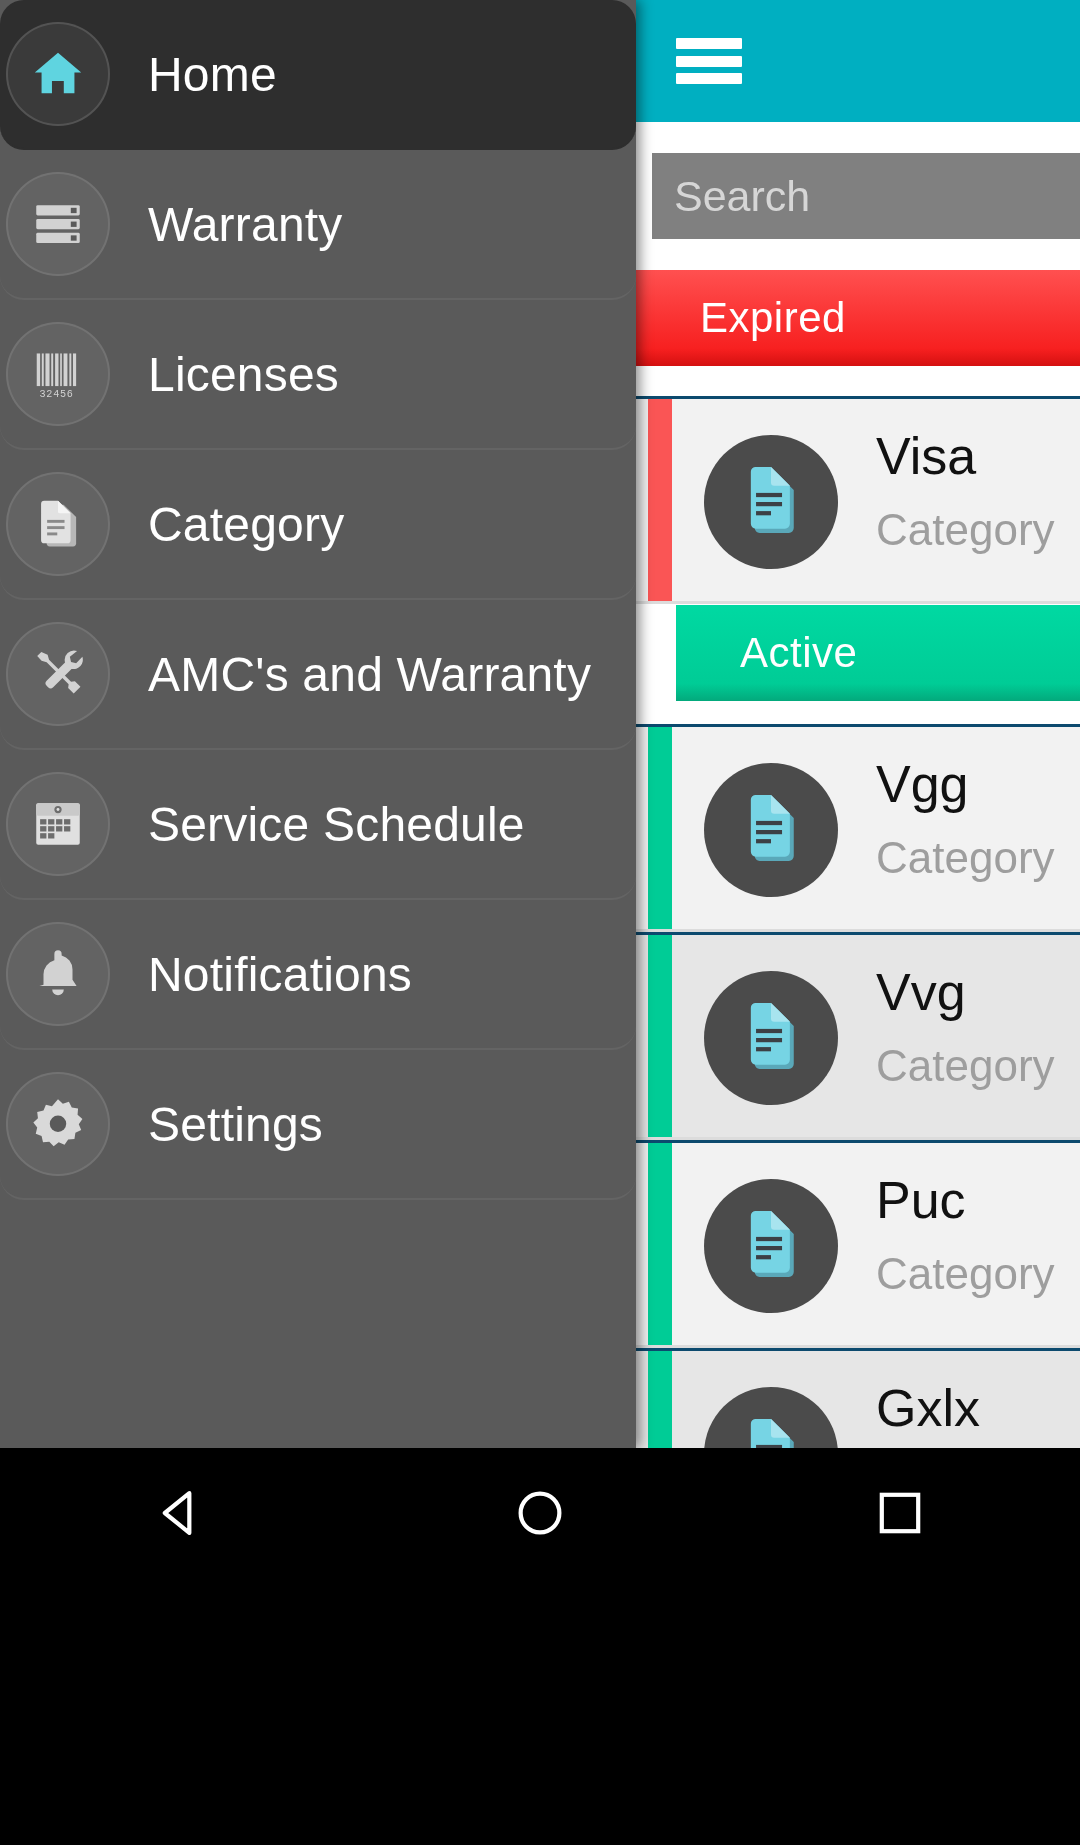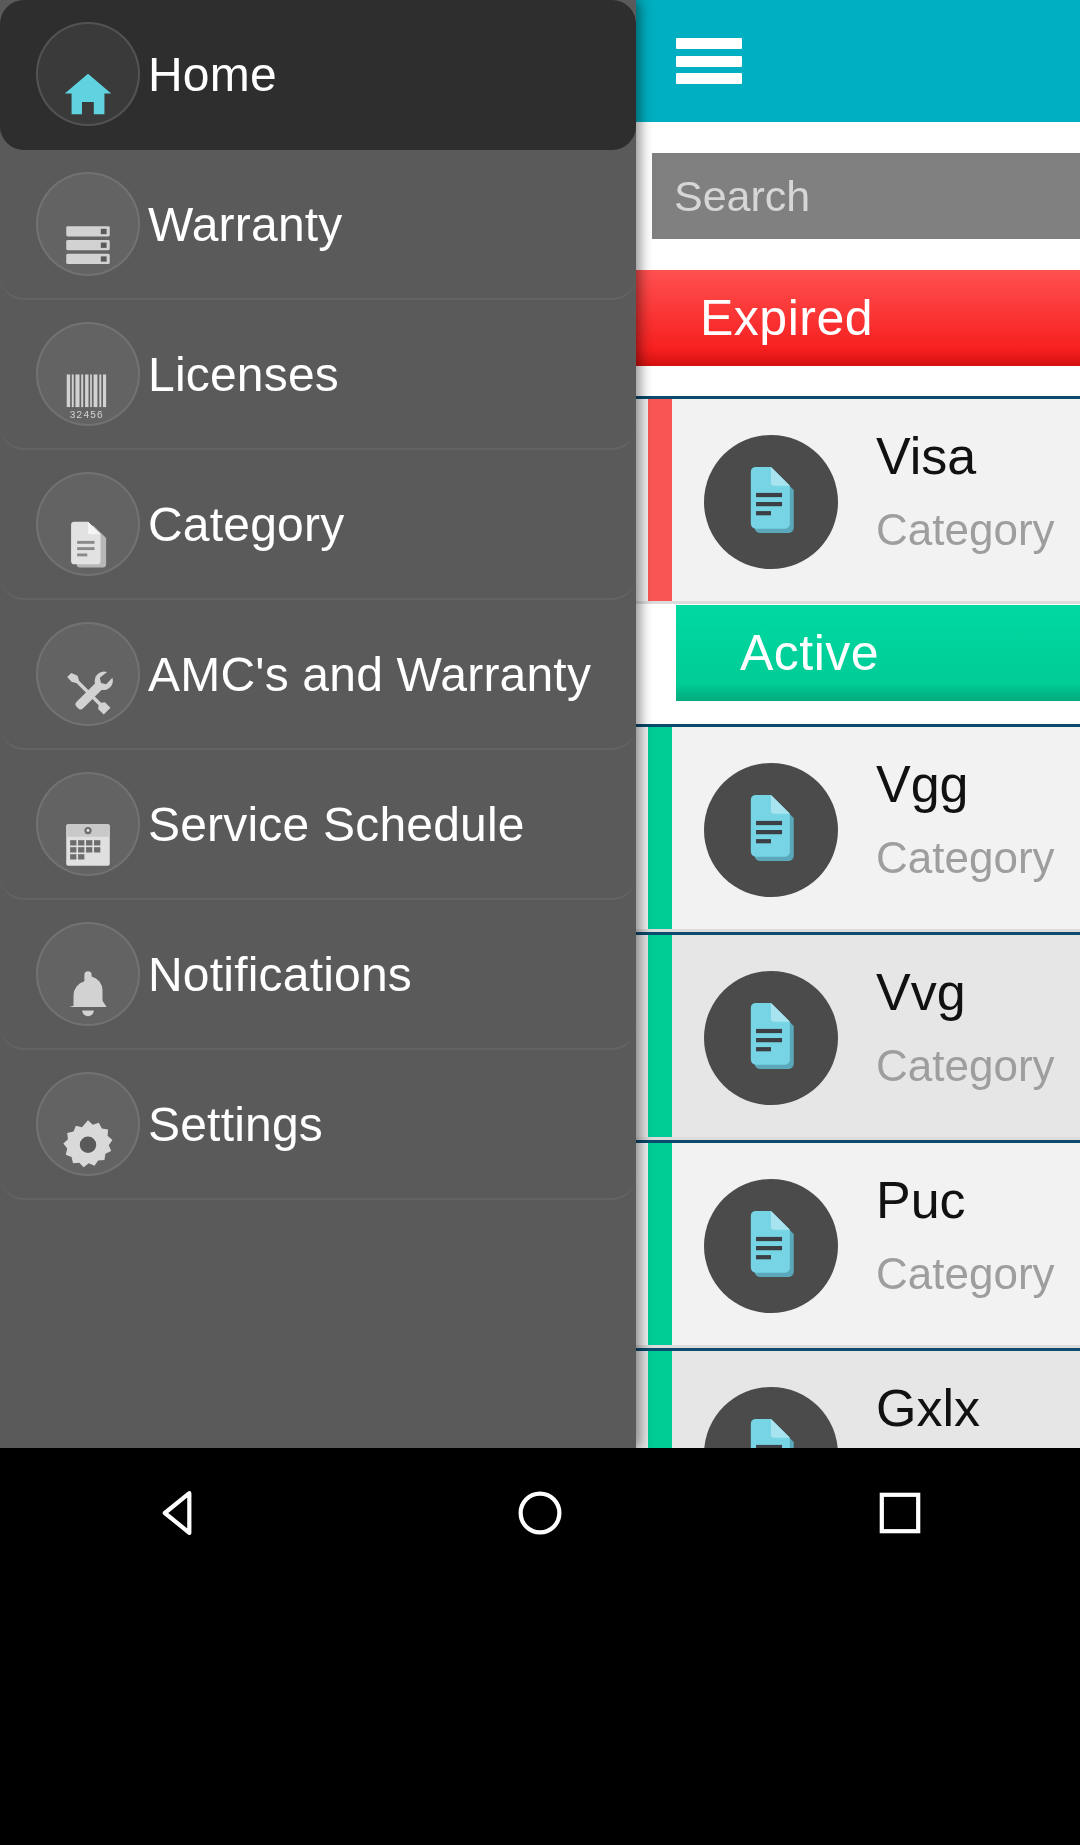--- a/index.html
+++ b/index.html
@@ -31,21 +31,21 @@
     position:absolute; left:652px; top:31px; width:600px; height:86px;
     background:#808080; border:none; outline:none;
     font-family:"Liberation Sans", sans-serif; font-size:43px; color:#ffffff;
     padding:0 22px; line-height:86px;
   }
   .searchbox::placeholder { color:#d6d6d6; opacity:1; }
 
   .section-header {
     position:absolute; left:636px; width:444px; height:96px;
     display:flex; align-items:center; padding-left:64px;
-    font-size:50px; color:#ffffff; letter-spacing:0.5px;
+    font-size:42px; color:#ffffff; letter-spacing:0.5px;
   }
   .section-header.expired {
     background:linear-gradient(to bottom, #FF5050 0%, #F72020 82%, #D41010 100%);
   }
   .section-header.active {
     background:linear-gradient(to bottom, #00D9A2 0%, #00CC96 82%, #03A97C 100%);
   }
 
   .list-row {
     position:absolute; left:636px; width:444px; height:208px;
@@ -78,25 +78,25 @@
     box-shadow:4px 0 12px rgba(0,0,0,0.45);
   }
   .nav-item {
     position:relative; width:636px; height:150px;
     display:flex; align-items:center;
     border-bottom:2px solid #646464;
     border-radius:24px;
   }
   .nav-item.selected { background:#2e2e2e; border-bottom-color:#2e2e2e; }
   .nav-circle {
-    position:absolute; left:36px; top:50%; transform:translateY(-50%);
+    position:absolute; left:6px; top:50%; transform:translateY(-50%);
     width:104px; height:104px; border-radius:50%;
     background:rgba(255,255,255,0.055);
     border:2px solid rgba(255,255,255,0.10);
-    display:flex; align-items:flex-end; justify-content:center;
+    display:flex; align-items:center; justify-content:center;
   }
   .nav-item.selected .nav-circle {
     background:rgba(255,255,255,0.06); border-color:rgba(255,255,255,0.13);
   }
   .nav-label {
     position:absolute; left:148px; font-size:48px; color:#ffffff;
     white-space:nowrap; letter-spacing:0.2px;
   }
 
   

